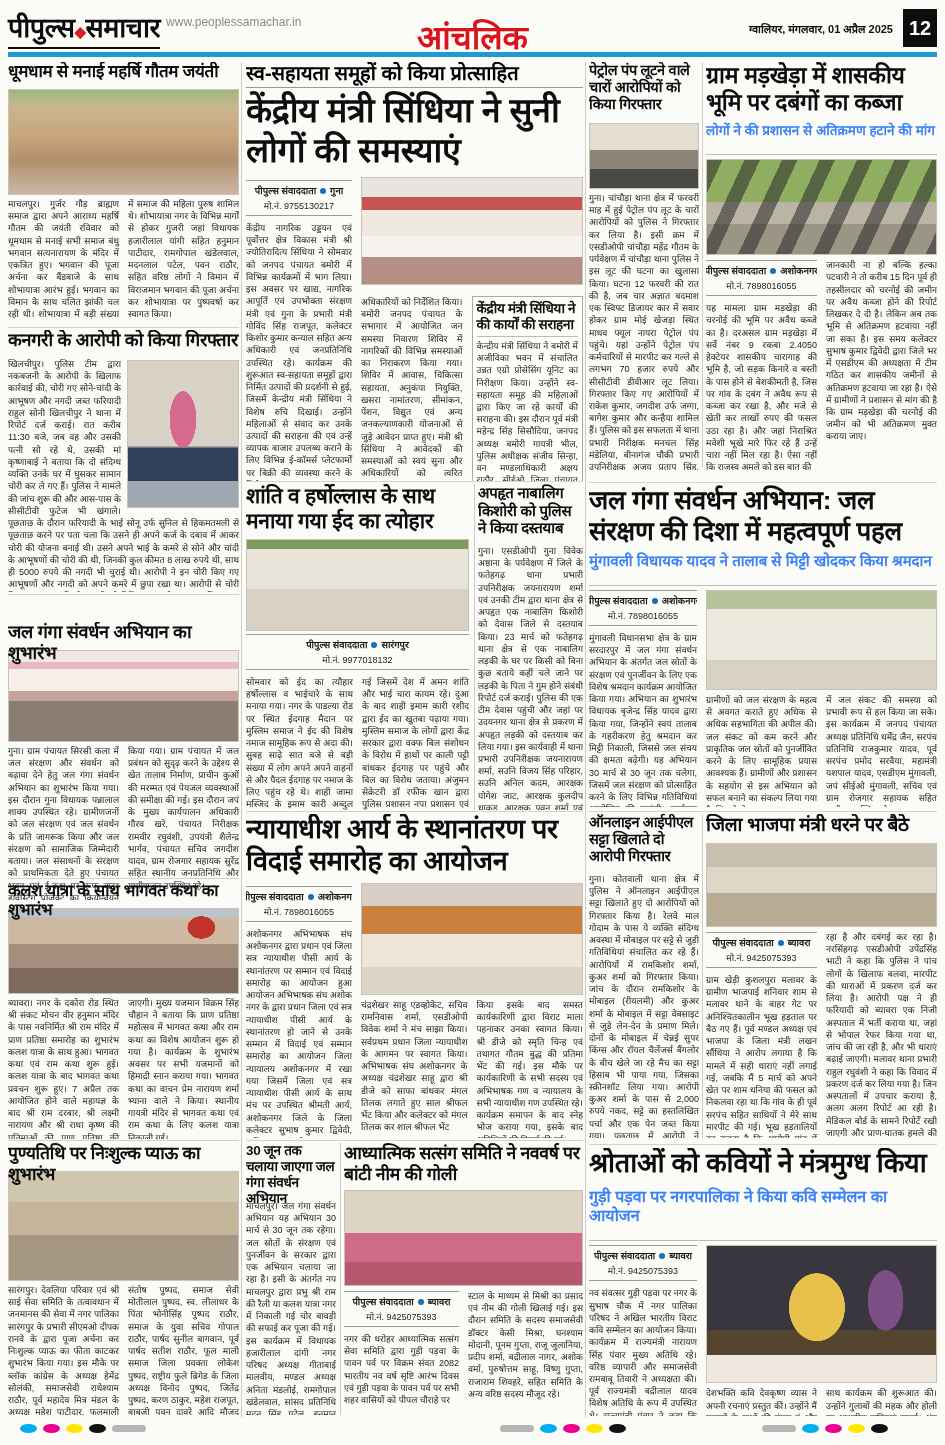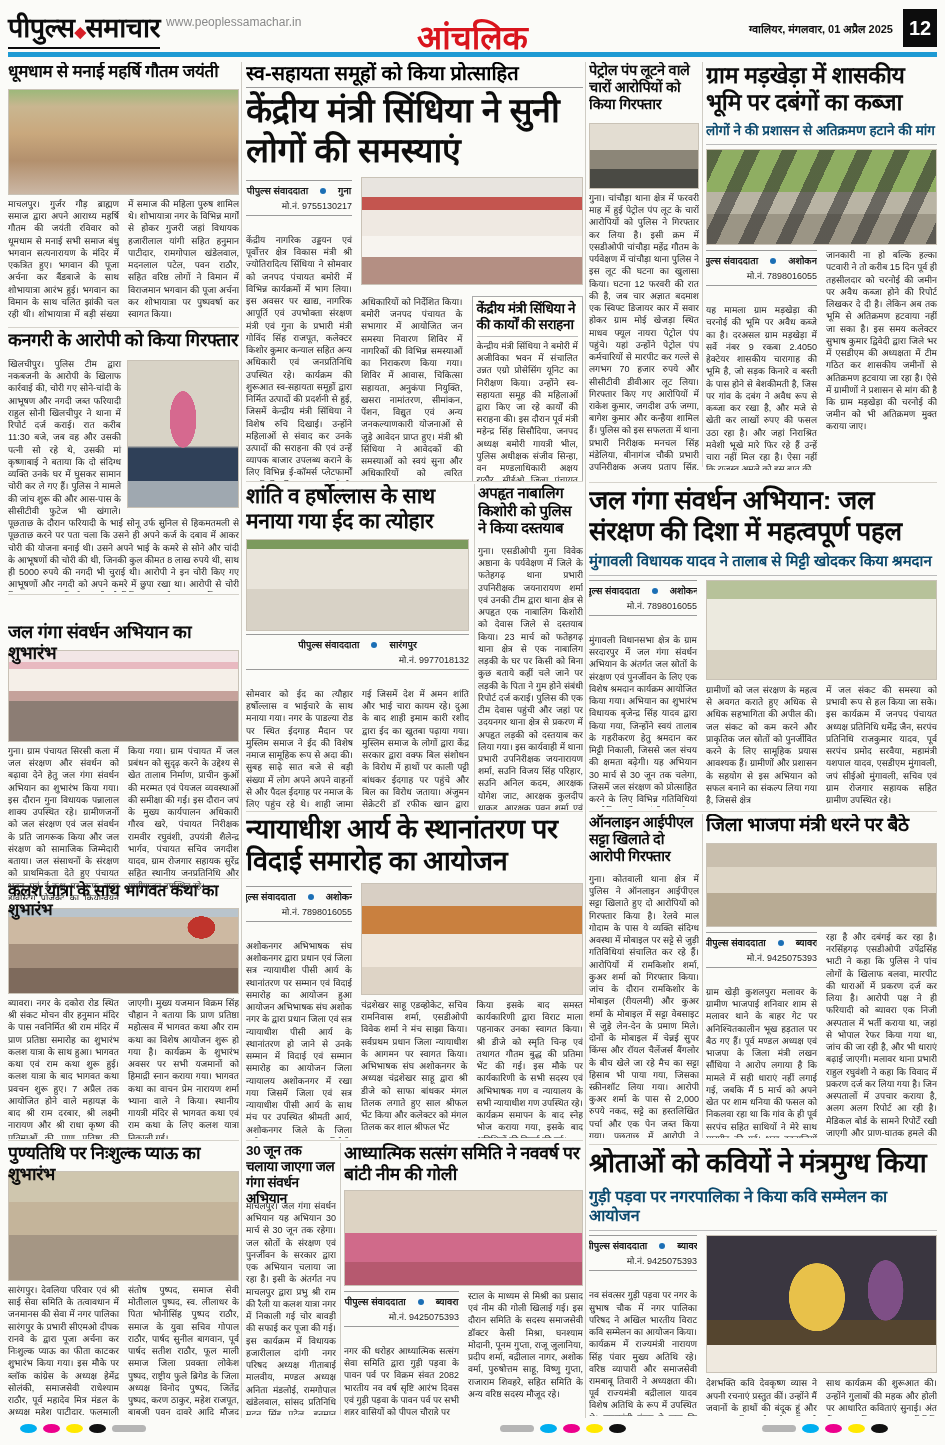--- a/index.html
+++ b/index.html
@@ -12,28 +12,28 @@
   .logo-main{font-size:27px;font-weight:bold;color:#0c0c0c;letter-spacing:-0.5px;border-bottom:2px solid #0c0c0c;padding-bottom:2px;}
   .logo-dot{color:#d81f26;font-size:15px;}
   .site{font-size:12px;color:#8a8a8a;margin-bottom:20px;}
   .section-ttl{position:absolute;left:0;right:0;text-align:center;font-size:33px;font-weight:bold;color:#d9141c;top:8px;}
   .hdr-right{margin-left:auto;display:flex;align-items:center;gap:10px;z-index:2;}
   .dateline{font-size:11px;font-weight:bold;color:#111;}
   .pagenum{width:34px;height:38px;background:#0d0d0d;color:#fff;font-size:20px;font-weight:bold;display:flex;align-items:center;justify-content:center;}
   .bluebar{position:absolute;left:8px;top:52px;width:929px;height:5px;background:#1e9ad3;}
   .article{position:absolute;overflow:hidden;}
   .hl{font-weight:bold;color:#0d0d0d;line-height:1.18;margin:0 0 3px 0;letter-spacing:-0.3px;}
-  .subhl{font-weight:bold;color:#0c4a6e;line-height:1.2;margin:0 0 4px 0;border-bottom:1px solid #bbb;padding-bottom:5px;}
+  .subhl{font-weight:bold;color:#3b82f6;line-height:1.2;margin:0 0 4px 0;border-bottom:1px solid #bbb;padding-bottom:15px;}
   .kicker{font-weight:bold;color:#000000;font-size:20px;line-height:1.1;margin:0 0 2px 0;border-bottom:1px solid #999;padding-bottom:3px;}
   .photo{width:100%;border:1px solid #c9c2b6;box-sizing:border-box;}
   .body{font-size:9px;line-height:1.36;text-align:justify;color:#1c1c1c;margin:3px 0 0 0;}
   .cols2{column-count:2;column-gap:9px;}
-  .byline{display:flex;align-items:center;justify-content:center;gap:12px;font-weight:bold;font-size:9.5px;border-top:1px solid #9a9a9a;padding:3px 0 2px 0;margin-top:3px;white-space:nowrap;overflow:hidden;}
+  .byline{display:flex;align-items:center;justify-content:center;gap:4px;font-weight:bold;font-size:9.5px;border-top:1px solid #9a9a9a;padding:3px 0 2px 0;margin-top:3px;white-space:nowrap;overflow:hidden;}
   .bdot{width:6px;height:6px;border-radius:50%;background:#1c6fb5;flex:0 0 auto;}
-  .phone{text-align:right;font-size:9px;color:#222;border-bottom:1px solid #9a9a9a;padding-bottom:3px;margin-bottom:18px;}
+  .phone{text-align:center;font-size:9px;color:#222;border-bottom:1px solid #9a9a9a;padding-bottom:3px;margin-bottom:6px;}
   .flexrow{display:flex;gap:9px;}
   .subcol{flex:1 1 0;min-width:0;}
   .vrule{position:absolute;width:1px;background:#cfccc4;}
   .hrule{position:absolute;height:1px;background:#d6d3cb;}
   .sidebox{border:1px solid #aaa;padding:4px;box-sizing:border-box;background:#fffef9;}
   .sidebox .hl{font-size:13.5px;border-bottom:1px solid #bbb;padding-bottom:3px;}
   .regmarks{position:absolute;display:flex;align-items:center;gap:6px;}
   .rm{width:17px;height:9px;border-radius:50%;}
   .rm-bar{width:34px;height:7px;border-radius:4px;background:#b5b5b5;}
   .rm-c{background:#00aeef;} .rm-m{background:#ec008c;} .rm-y{background:#ffe800;} .rm-k{background:#111;}

